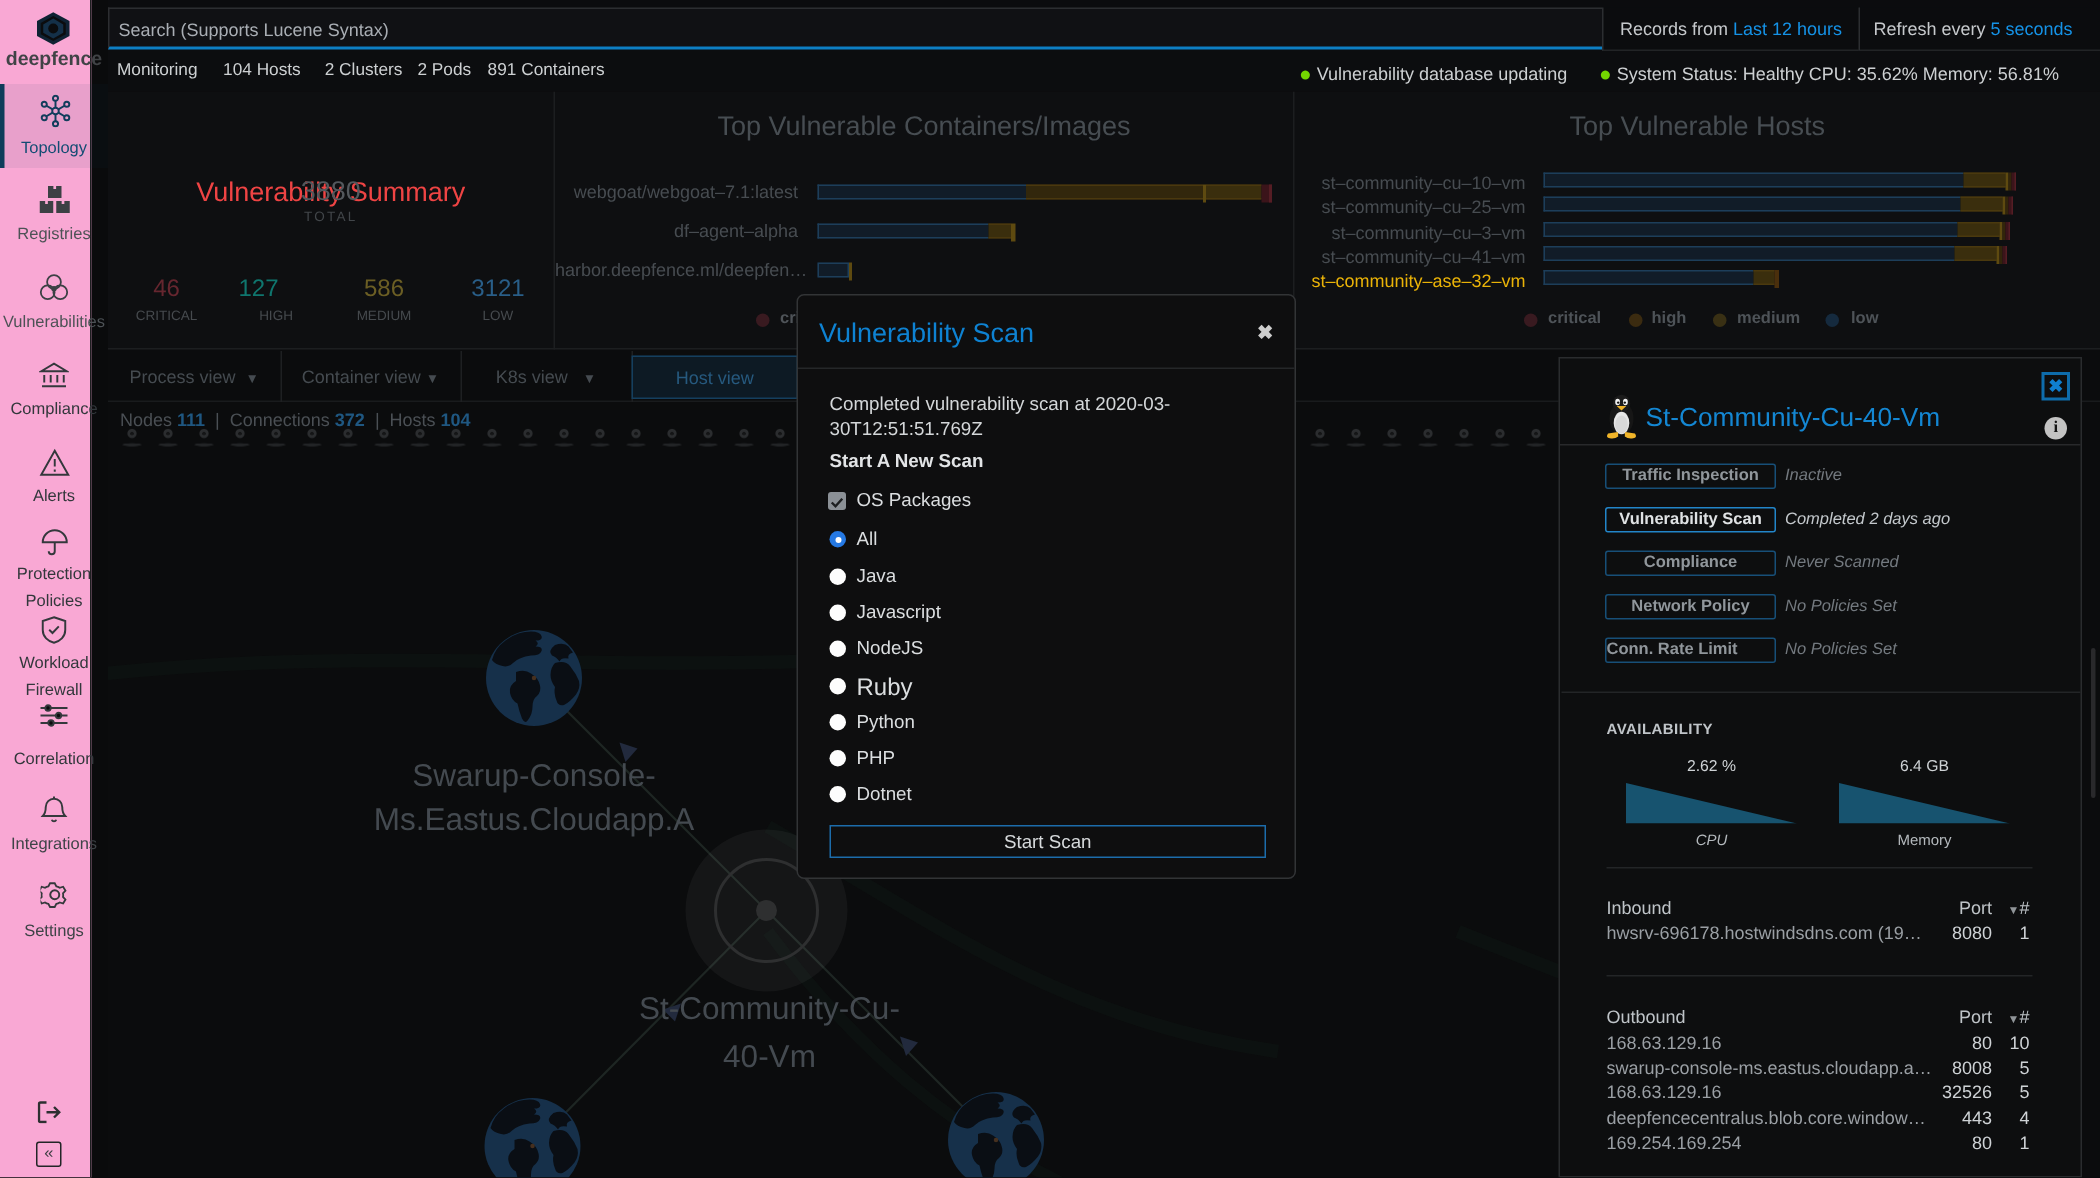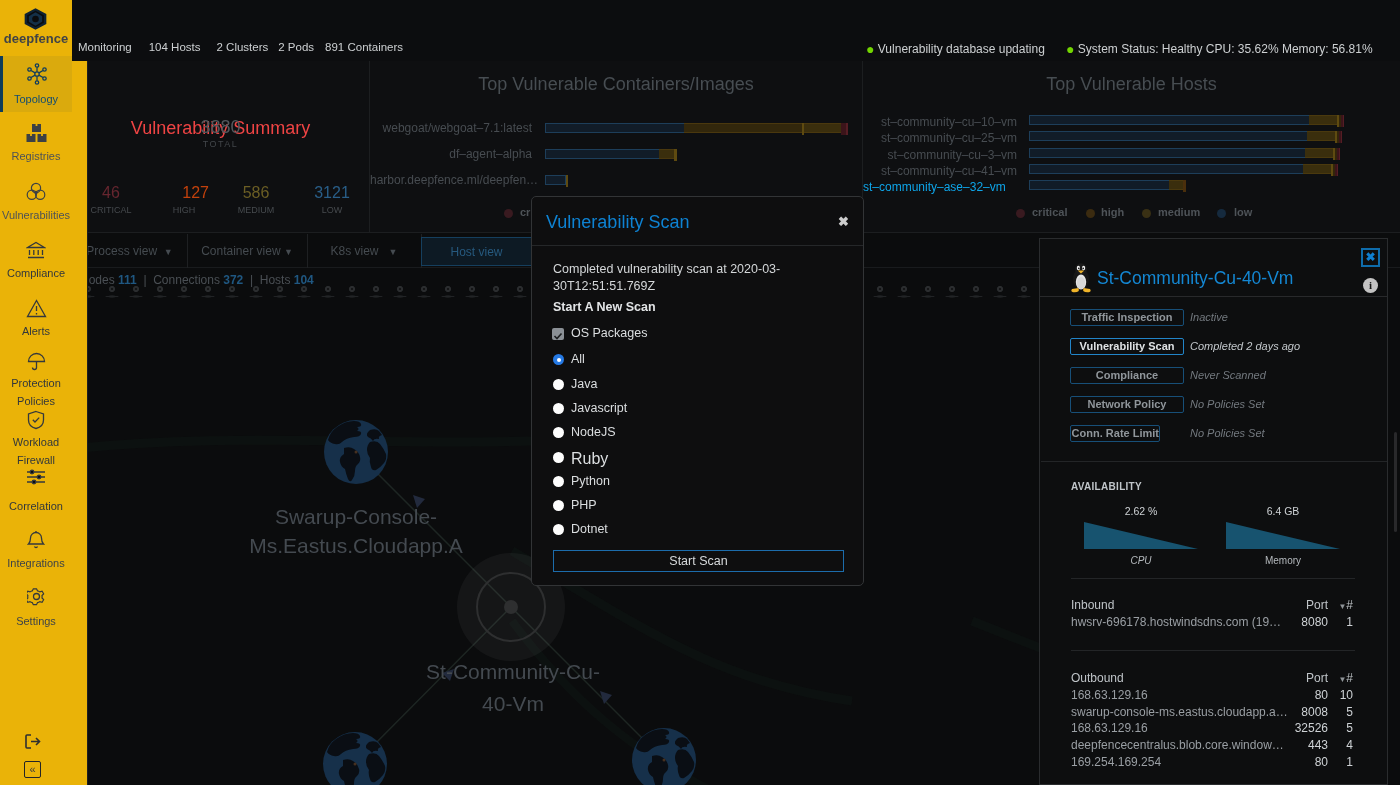--- a/index.html
+++ b/index.html
@@ -2,22 +2,22 @@
 <html><head>
 <meta charset="utf-8">
 <style>
 * { margin:0; padding:0; box-sizing:border-box; }
 html,body { width:1400px; height:785px; background:#0a0b0c; overflow:hidden;
   font-family:"Liberation Sans", sans-serif; }
 #stage { position:absolute; left:0; top:0; width:1400px; height:785px; overflow:hidden; }
 .abs { position:absolute; }
 
 
-#sidebar { position:absolute; left:0; top:0; width:88px; height:785px;
-  background:#eab308; border-right:1px solid #1d1e20; z-index:5; }
+#sidebar { position:absolute; left:0; top:0; width:61px; height:785px;
+  background:#f9a8d4; border-right:1px solid #1d1e20; z-index:5; }
 .nav-item { position:absolute; left:0; width:72px; text-align:center; }
 .nav-item .lbl { font-size:11px; line-height:13px; }
 .nav-dis  { color:#32373b; }
 .nav-en   { color:#4d5256; }
 .nav-mid  { color:#3e4347; }
 
 
 #topbar { position:absolute; left:72px; top:0; width:1328px; height:61px;
   background:#0c0d0f; z-index:6; }
 #searchrow { position:absolute; left:0; top:0; width:1328px; height:33px; background:#0b0c0e; }
@@ -54,21 +54,21 @@
 
     <div class="abs" style="left:0;top:0;width:1328px;height:172px;background:#0e0f11;border-bottom:1px solid #1c1e20;">
       <div class="abs" style="left:297px;top:0;width:1px;height:172px;background:#1c1e20;"></div>
       <div class="abs" style="left:790px;top:0;width:1px;height:172px;background:#1c1e20;"></div>
 
       <div class="abs" style="left:0;top:13px;width:297px;text-align:center;font-size:18px;color:#ef4444;margin-top:44px;">Vulnerability Summary</div>
       <div class="abs" style="left:0;top:56px;width:297px;text-align:center;font-size:18px;color:#53585d;">3880</div>
       <div class="abs" style="left:0;top:78px;width:297px;text-align:center;font-size:9px;letter-spacing:1.5px;color:#42464a;">TOTAL</div>
       <div class="abs" style="left:14px;top:123px;width:50px;text-align:center;font-size:16px;color:#66262f;">46</div>
       <div class="abs" style="left:14px;top:144px;width:50px;text-align:center;font-size:9px;color:#464a4e;">CRITICAL</div>
-      <div class="abs" style="left:87px;top:123px;width:50px;text-align:right;font-size:16px;color:#c2410c;">127</div>
+      <div class="abs" style="left:87px;top:123px;width:50px;text-align:left;font-size:16px;color:#0f766e;">127</div>
       <div class="abs" style="left:87px;top:144px;width:50px;text-align:center;font-size:9px;color:#464a4e;">HIGH</div>
       <div class="abs" style="left:154px;top:123px;width:60px;text-align:center;font-size:16px;color:#6b5e24;">586</div>
       <div class="abs" style="left:154px;top:144px;width:60px;text-align:center;font-size:9px;color:#464a4e;">MEDIUM</div>
       <div class="abs" style="left:230px;top:123px;width:60px;text-align:center;font-size:16px;color:#295e88;">3121</div>
       <div class="abs" style="left:230px;top:144px;width:60px;text-align:center;font-size:9px;color:#464a4e;">LOW</div>
 
       <div class="abs" style="left:298px;top:13px;width:492px;text-align:center;font-size:18px;color:#474d52;">Top Vulnerable Containers/Images</div>
       <div class="abs" style="left:298px;top:60px;width:162px;text-align:right;font-size:12px;color:#474c51;">webgoat/webgoat–7.1:latest</div>
       <div class="abs" style="left:473px;top:62px;width:139px;height:10px;background:#111c28;border-top:1px solid #1d3e5a;border-bottom:1px solid #1d3e5a;border-left:1px solid #1d3e5a;"></div>
       <div class="abs" style="left:612px;top:62px;width:118px;height:10px;background:#32270c;border-top:1px solid #4a380e;border-bottom:1px solid #4a380e;"></div>
@@ -89,21 +89,21 @@
       <div class="abs" style="left:558px;top:148px;width:9px;height:9px;border-radius:50%;background:#393014;"></div>
       <div class="abs" style="left:574px;top:145px;font-size:11px;font-weight:bold;color:#4e5358;">medium</div>
       <div class="abs" style="left:633px;top:148px;width:9px;height:9px;border-radius:50%;background:#152a3e;"></div>
       <div class="abs" style="left:650px;top:145px;font-size:11px;font-weight:bold;color:#4e5358;">low</div>
 
       <div class="abs" style="left:791px;top:13px;width:537px;text-align:center;font-size:18px;color:#474d52;">Top Vulnerable Hosts</div>
       <div class="abs" style="left:791px;top:54px;width:154px;text-align:right;font-size:12px;color:#474c51;">st–community–cu–10–vm</div>
       <div class="abs" style="left:791px;top:70px;width:154px;text-align:right;font-size:12px;color:#474c51;">st–community–cu–25–vm</div>
       <div class="abs" style="left:791px;top:87px;width:154px;text-align:right;font-size:12px;color:#474c51;">st–community–cu–3–vm</div>
       <div class="abs" style="left:791px;top:103px;width:154px;text-align:right;font-size:12px;color:#474c51;">st–community–cu–41–vm</div>
-      <div class="abs" style="left:791px;top:119px;width:154px;font-size:12px;color:#0ea5e9;">st–community–ase–32–vm</div>
+      <div class="abs" style="left:791px;top:119px;width:154px;text-align:right;font-size:12px;color:#eab308;">st–community–ase–32–vm</div>
 
       <div class="abs" style="left:957px;top:54px;width:280px;height:10px;background:#111c28;border-top:1px solid #1d3e5a;border-bottom:1px solid #1d3e5a;border-left:1px solid #1d3e5a;"></div>
       <div class="abs" style="left:1237px;top:54px;width:28px;height:10px;background:#3a2e0d;border-top:1px solid #4a390e;border-bottom:1px solid #4a390e;"></div>
       <div class="abs" style="left:1265px;top:54px;width:2px;height:12px;background:#5e4a10;"></div>
       <div class="abs" style="left:1267px;top:54px;width:2px;height:12px;background:#32250b;"></div>
       <div class="abs" style="left:1269px;top:54px;width:3px;height:12px;background:#3b141a;border-right:1px solid #551d24;"></div>
       <div class="abs" style="left:957px;top:70px;width:278px;height:10px;background:#111c28;border-top:1px solid #1d3e5a;border-bottom:1px solid #1d3e5a;border-left:1px solid #1d3e5a;"></div>
       <div class="abs" style="left:1235px;top:70px;width:28px;height:10px;background:#3a2e0d;border-top:1px solid #4a390e;border-bottom:1px solid #4a390e;"></div>
       <div class="abs" style="left:1263px;top:70px;width:2px;height:12px;background:#5e4a10;"></div>
       <div class="abs" style="left:1265px;top:70px;width:2px;height:12px;background:#32250b;"></div>
@@ -286,20 +286,25 @@
     <div class="nav-item nav-mid" style="top:611px;"><span class="lbl">Settings</span></div>
 
     <svg class="abs" style="left:25px;top:734px;" width="16" height="15" viewBox="0 0 16 15" fill="none" stroke="#2d2f31" stroke-width="1.6">
       <path d="M6 1 H2 a1 1 0 0 0 -1 1 v11 a1 1 0 0 0 1 1 h4"></path>
       <path d="M6 7.5 h8 M11 4 l3.5 3.5 l-3.5 3.5" fill="none"></path>
     </svg>
 
     <div class="abs" style="left:24px;top:761px;width:17px;height:17px;border:1px solid #232527;border-radius:2px;color:#3a3d40;font-size:11px;text-align:center;line-height:15px;">«</div>
   </div>
   <div id="topbar">
+    <div id="searchrow">
+      <div id="searchinput">Search (Supports Lucene Syntax)</div>
+      <div class="topcell" style="left:996px;width:171px;">Records from <span class="blue">Last 12 hours</span></div>
+      <div class="topcell" style="left:1167px;width:161px;text-align:left;padding-left:9px;">Refresh every <span class="blue">5 seconds</span></div>
+    </div>
     <div class="abs" style="left:6px;top:41px;font-size:11.5px;color:#cdd0d2;white-space:nowrap;">Monitoring<span style="display:inline-block;width:17px;"></span>104 Hosts<span style="display:inline-block;width:16px;"></span>2 Clusters<span style="display:inline-block;width:10px;"></span>2 Pods<span style="display:inline-block;width:11px;"></span>891 Containers</div>
     <div class="abs" style="left:794px;top:41px;font-size:12px;color:#cdd0d2;white-space:nowrap;"><span style="color:#72d500;font-size:14px;vertical-align:-1px;">●</span> Vulnerability database updating</div>
     <div class="abs" style="left:994px;top:41px;font-size:12px;color:#cdd0d2;white-space:nowrap;"><span style="color:#72d500;font-size:14px;vertical-align:-1px;">●</span> System Status: Healthy CPU: 35.62% Memory: 56.81%</div>
   </div>
   <div id="panel">
 
     <div class="abs" style="left:0;top:0;width:347px;height:58px;border-bottom:1px solid #28292b;"></div>
 
     <svg class="abs" style="left:29px;top:23px;" width="24" height="31" viewBox="0 0 24 31">
       <ellipse cx="12" cy="17" rx="8" ry="11" fill="#161616"></ellipse>
@@ -319,21 +324,21 @@
     <div class="abs" style="left:323px;top:39px;width:15px;height:15px;border-radius:50%;background:#c3c3c3;color:#151515;font-weight:bold;font-size:11px;text-align:center;line-height:15px;font-family:'Liberation Serif',serif;">i</div>
 
     <div class="abs" style="left:30px;top:70px;width:114px;height:17px;border:1px solid #174f78;border-radius:2px;text-align:center;font-size:11px;font-weight:bold;color:#90969b;line-height:15px;">Traffic Inspection</div>
     <div class="abs" style="left:150px;top:72px;font-size:11px;font-style:italic;color:#73797f;">Inactive</div>
     <div class="abs" style="left:30px;top:99px;width:114px;height:17px;border:1px solid #2285c9;border-radius:2px;text-align:center;font-size:11px;font-weight:bold;color:#dfe2e4;line-height:15px;">Vulnerability Scan</div>
     <div class="abs" style="left:150px;top:101px;font-size:11px;font-style:italic;color:#c3c8cc;">Completed 2 days ago</div>
     <div class="abs" style="left:30px;top:128px;width:114px;height:17px;border:1px solid #174f78;border-radius:2px;text-align:center;font-size:11px;font-weight:bold;color:#90969b;line-height:15px;">Compliance</div>
     <div class="abs" style="left:150px;top:130px;font-size:11px;font-style:italic;color:#73797f;">Never Scanned</div>
     <div class="abs" style="left:30px;top:157px;width:114px;height:17px;border:1px solid #174f78;border-radius:2px;text-align:center;font-size:11px;font-weight:bold;color:#90969b;line-height:15px;">Network Policy</div>
     <div class="abs" style="left:150px;top:159px;font-size:11px;font-style:italic;color:#73797f;">No Policies Set</div>
-    <div class="abs" style="left:30px;top:186px;width:90px;height:17px;border:1px solid #174f78;border-radius:2px;text-align:right;font-size:11px;font-weight:bold;color:#90969b;line-height:15px;">Conn. Rate Limit</div>
+    <div class="abs" style="left:30px;top:186px;width:114px;height:17px;border:1px solid #174f78;border-radius:2px;text-align:left;font-size:11px;font-weight:bold;color:#90969b;line-height:15px;">Conn. Rate Limit</div>
     <div class="abs" style="left:150px;top:188px;font-size:11px;font-style:italic;color:#73797f;">No Policies Set</div>
 
     <div class="abs" style="left:1px;top:222px;width:346px;height:1px;background:#232527;"></div>
 
     <div class="abs" style="left:31px;top:242px;font-size:10px;font-weight:bold;letter-spacing:0.3px;color:#c0c5c9;">AVAILABILITY</div>
     <div class="abs" style="left:44px;top:266px;width:114px;text-align:center;font-size:10.5px;color:#ced2d5;">2.62 %</div>
     <div class="abs" style="left:186px;top:266px;width:114px;text-align:center;font-size:10.5px;color:#ced2d5;">6.4 GB</div>
     <svg class="abs" style="left:44px;top:283px;" width="114" height="27">
         <path d="M0 0 L114 27 L0 27 Z" fill="#17536f"></path>
       </svg>

